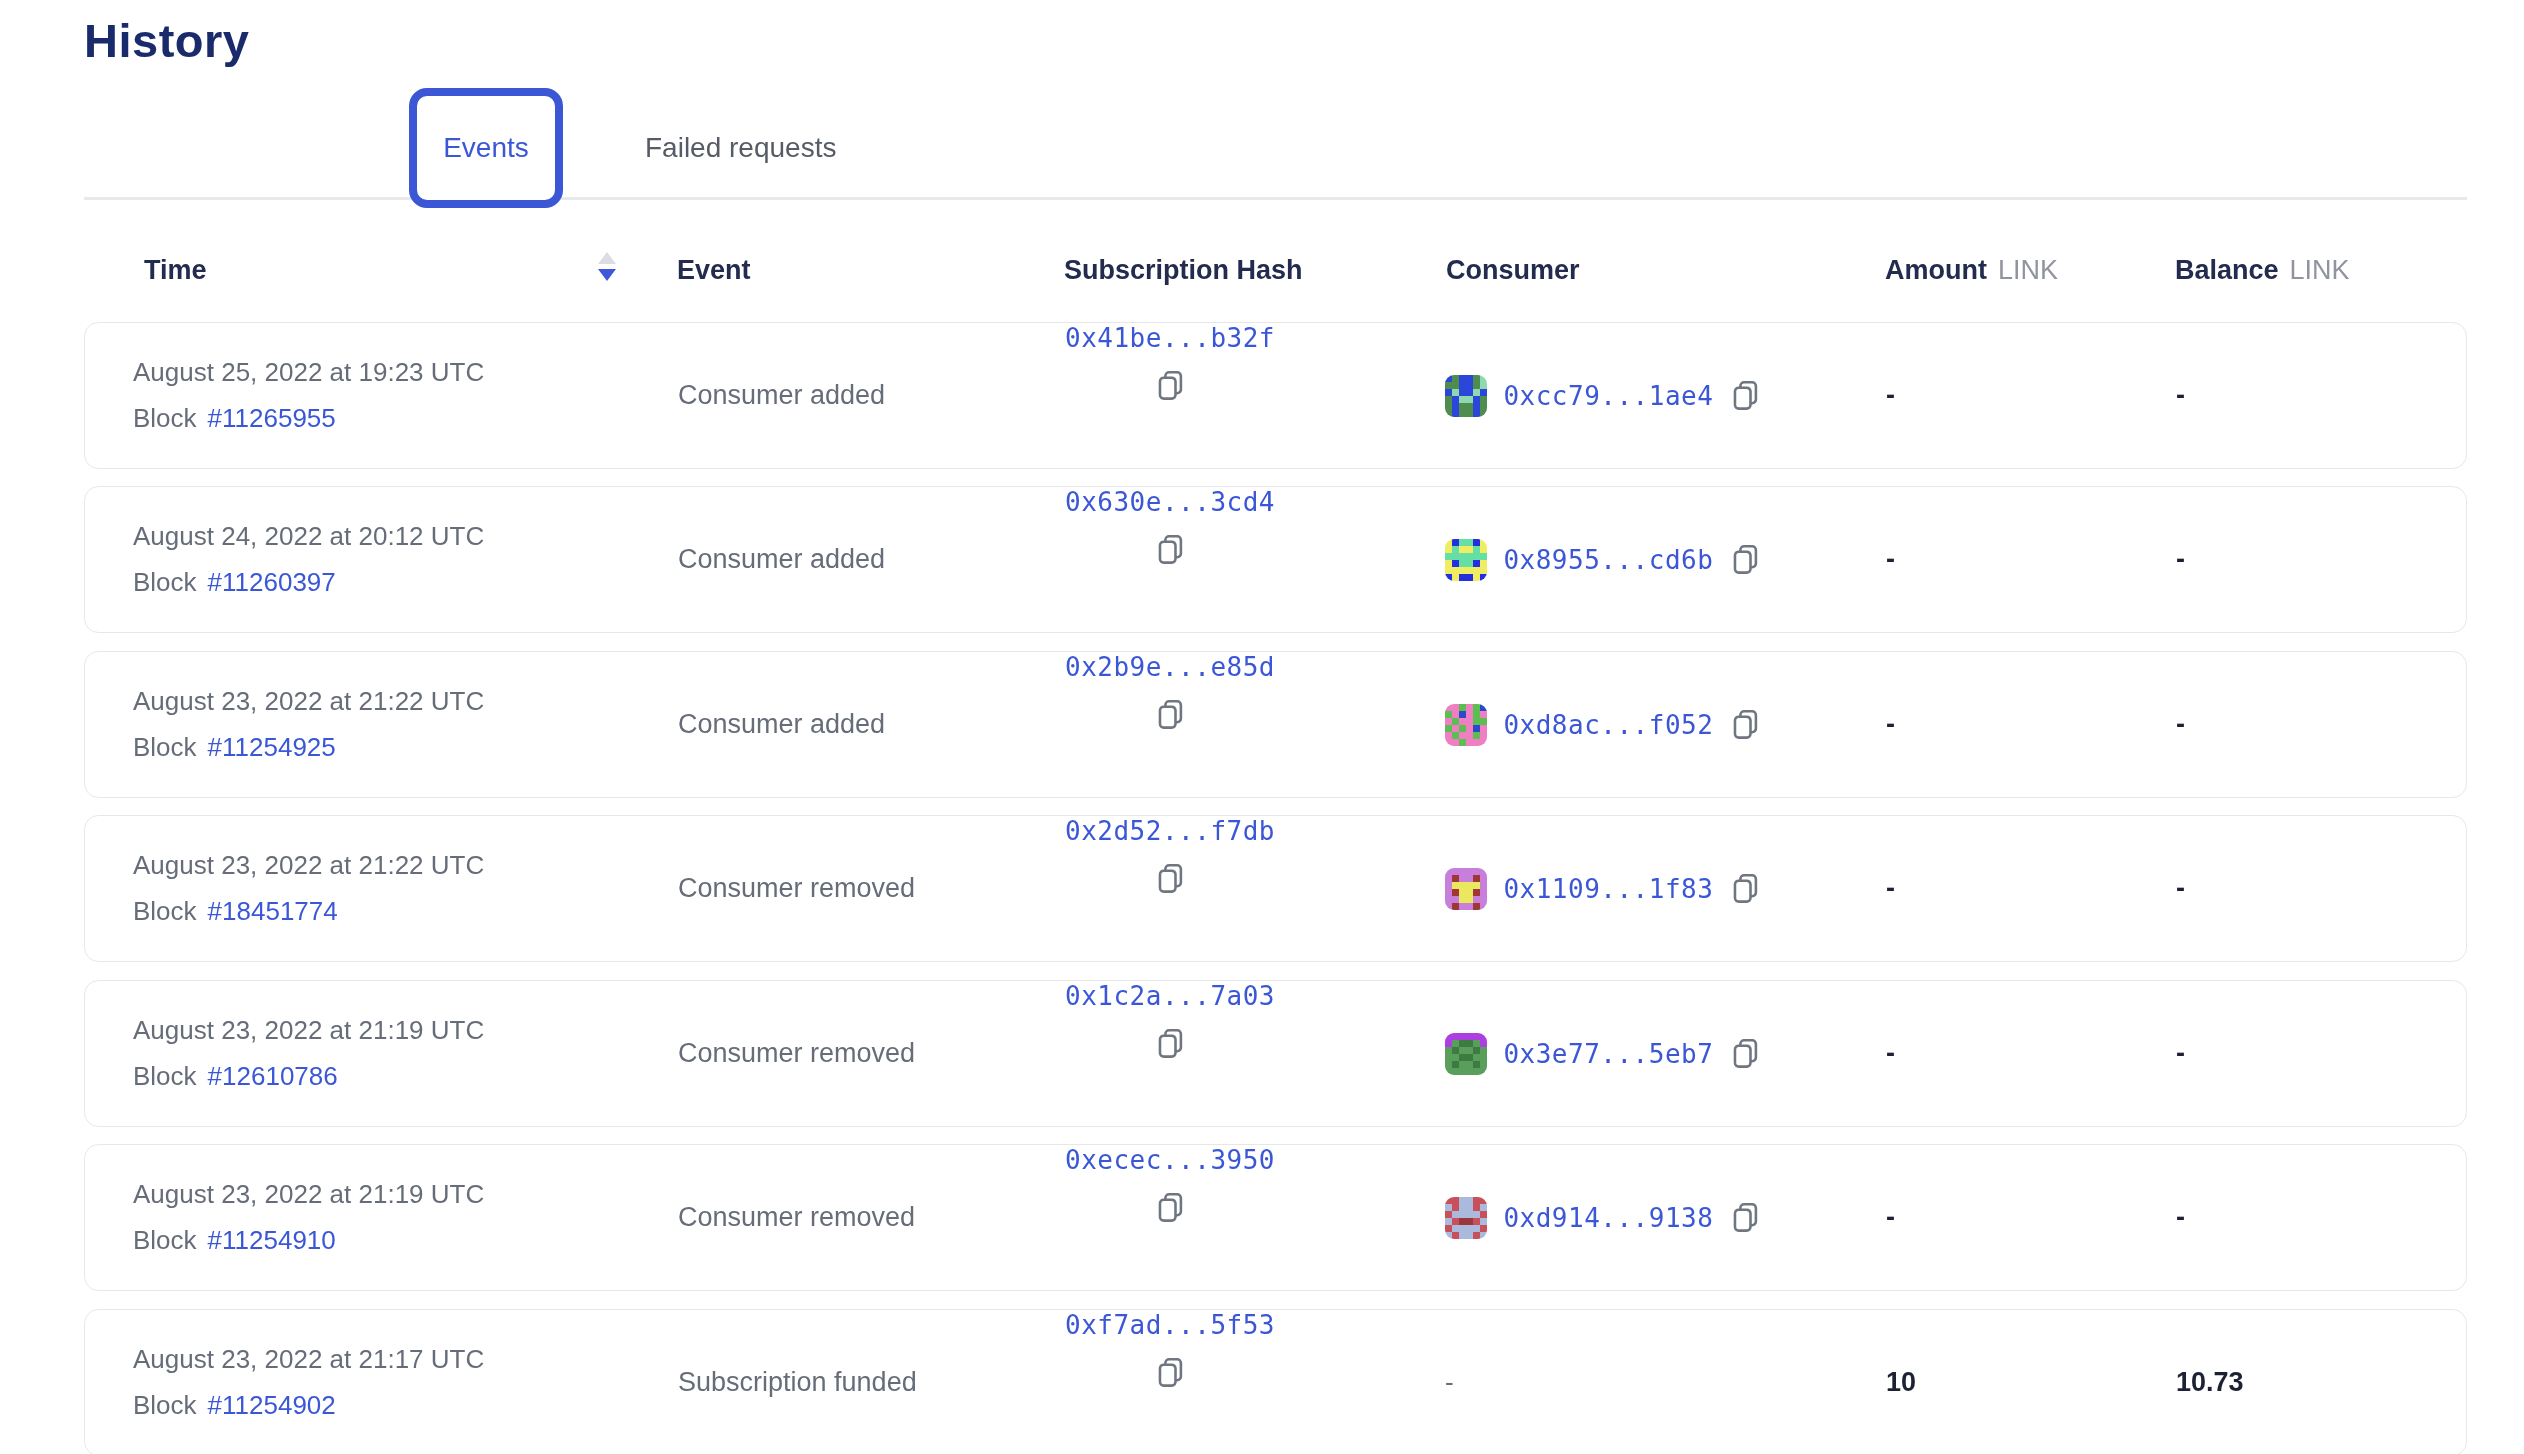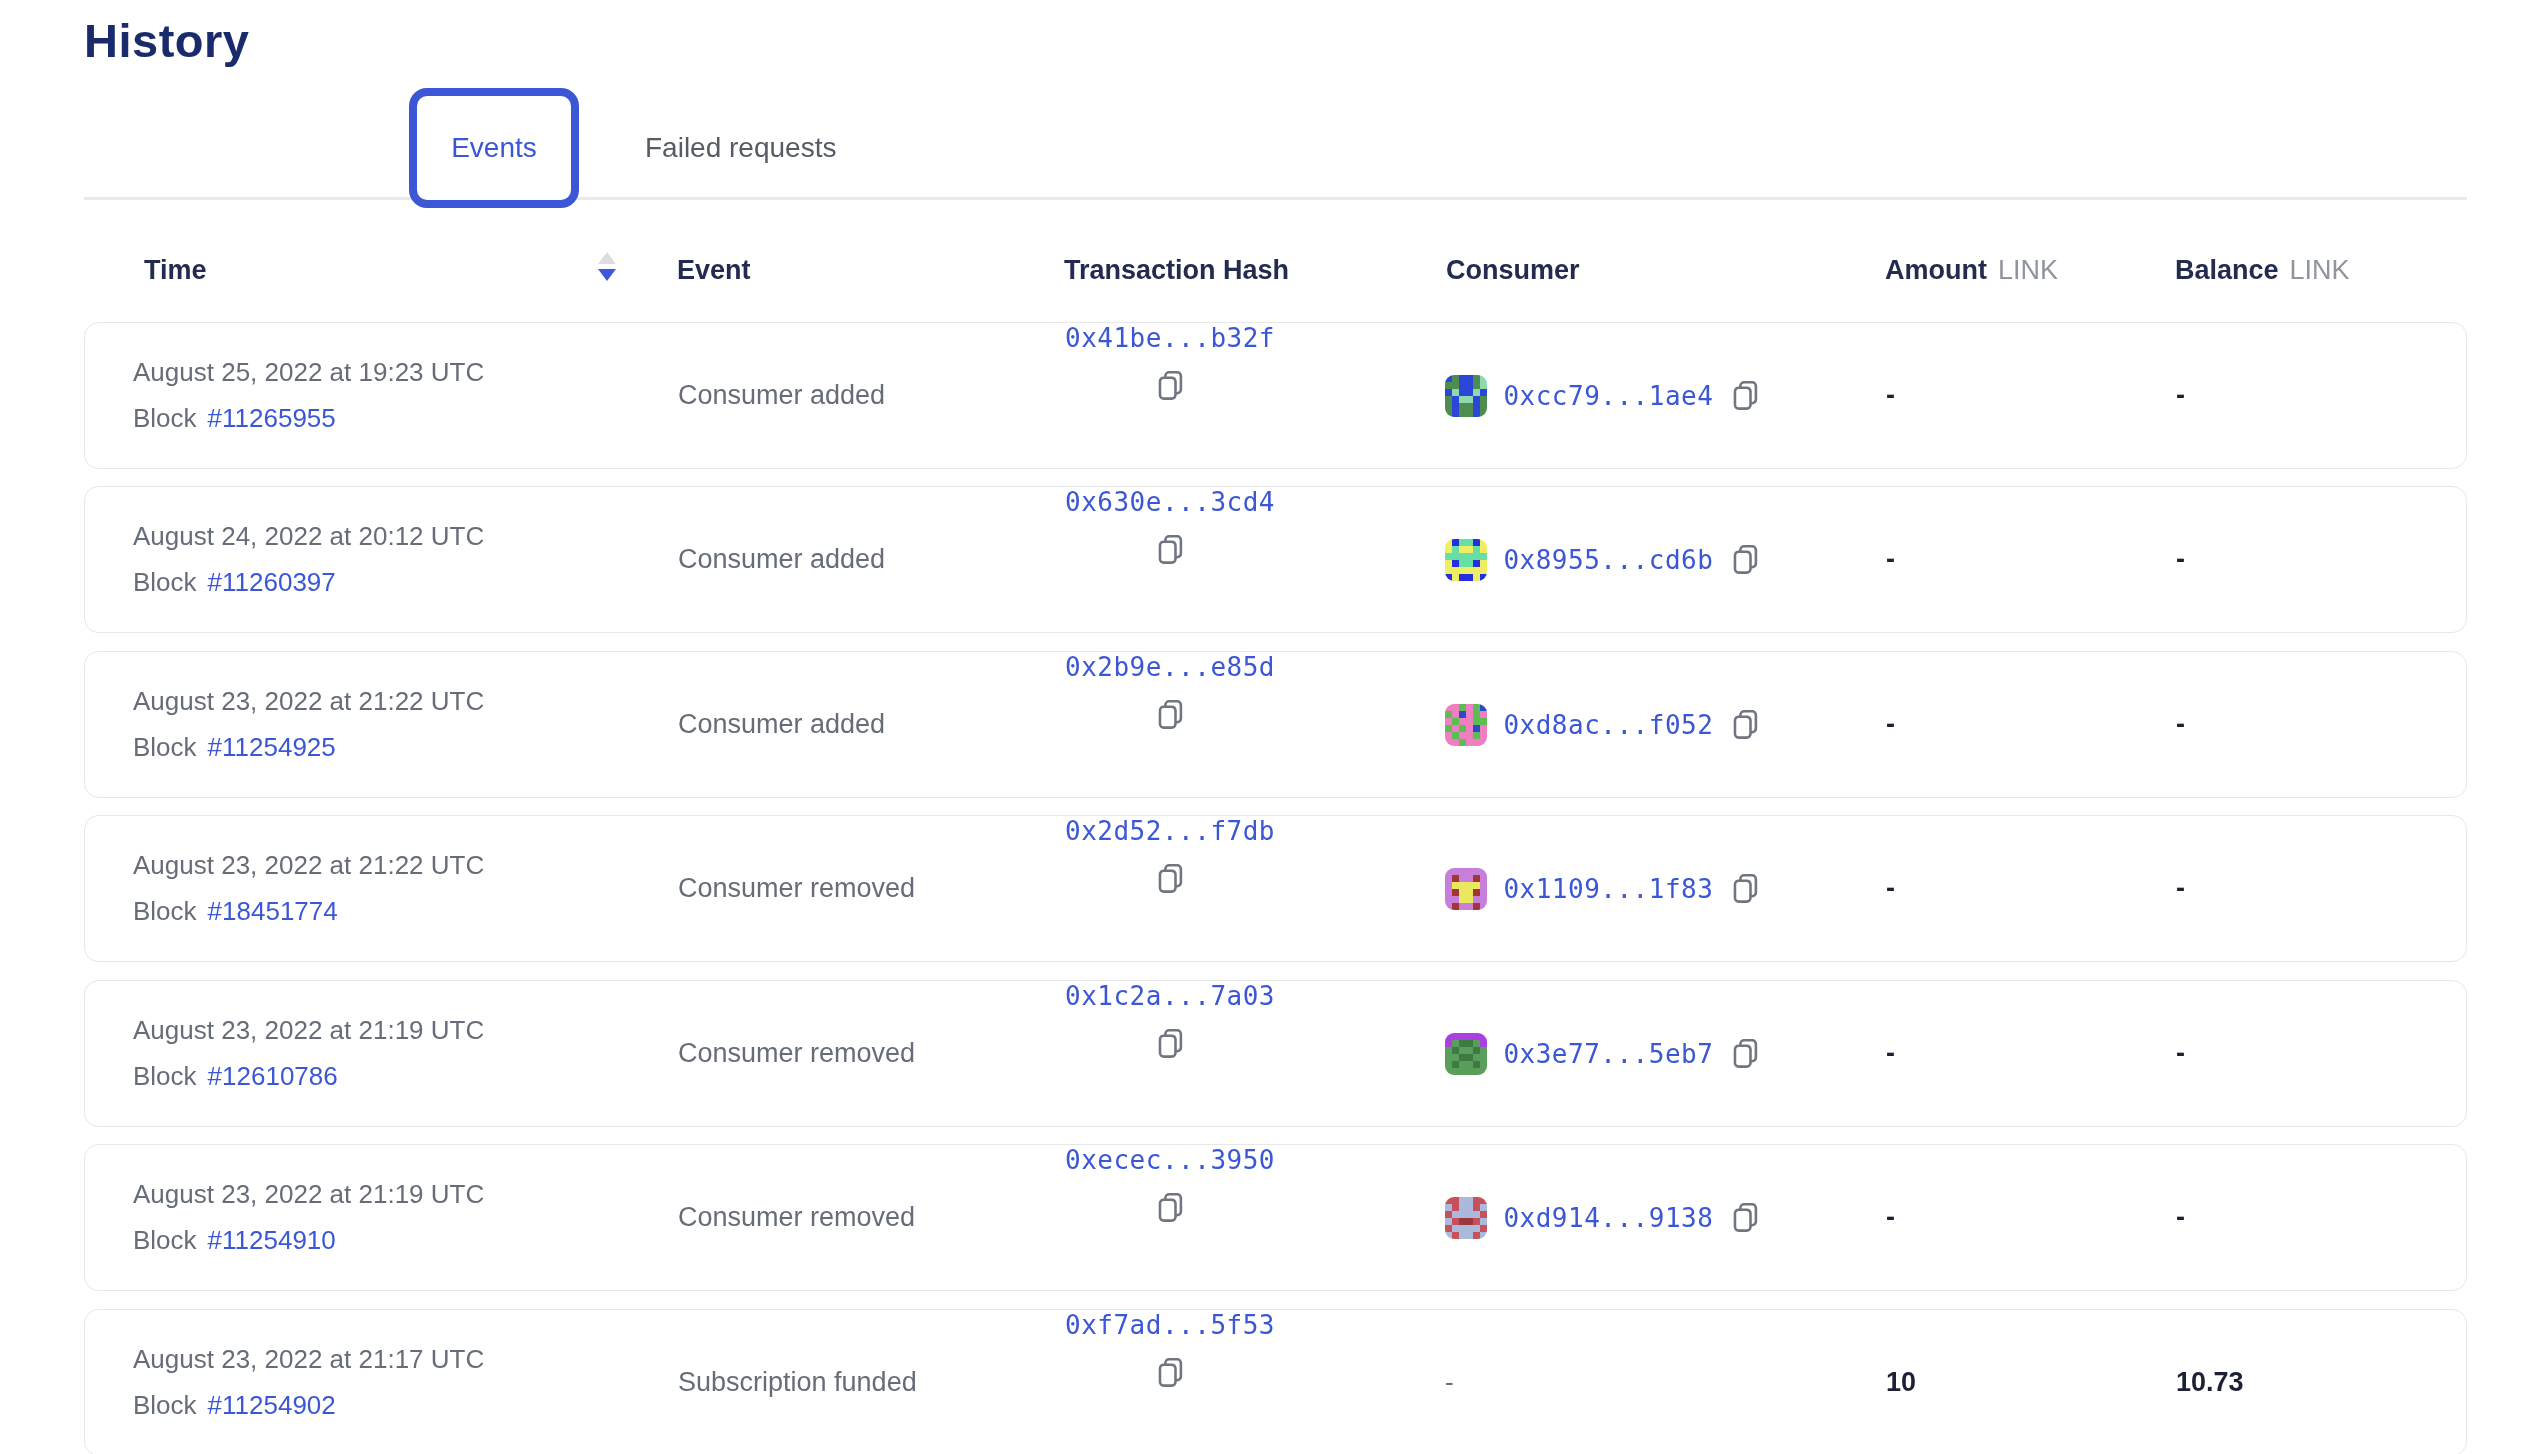--- a/index.html
+++ b/index.html
@@ -10,21 +10,21 @@
     --accent:#3B57D6; --heading:#1A2B6B; --ink:#232C4E; --value:#1C2133;
     --muted:#666D79; --border:#E5E7EA; --divider:#E8E9EC; --icon:#6F7680; --unit:#8F949E;
   }
   .title { position:absolute; left:84px; top:12.7px; font-size:47px; font-weight:700; color:var(--heading); letter-spacing:0.5px; }
 
   
   .tabs { position:absolute; left:84px; top:88px; right:58px; height:120px; }
   .tabs-divider { position:absolute; left:0; width:2383px; top:109px; height:2.7px; background:var(--divider); }
   .tab { position:absolute; top:0; height:120px; display:flex; align-items:center; font-size:28px; color:#565C66; cursor:pointer; white-space:nowrap; }
   .tab.t1 { left:45px; }
-  .tab.t2 { left:325px; width:170px; justify-content:center; color:var(--accent); font-weight:500;
+  .tab.t2 { left:325px; width:154px; justify-content:center; color:var(--accent); font-weight:500;
             border:8.2px solid var(--accent); border-radius:18px; background:#fff; z-index:2; }
   .tab.t3 { left:561px; }
 
   
   .thead { position:absolute; left:84px; top:245px; width:2383px; height:51px; }
   .th { position:absolute; top:0; height:51px; display:flex; align-items:center; font-size:27px; font-weight:700; color:var(--ink); white-space:nowrap; }
   .th .unit { font-weight:400; color:var(--unit); margin-left:11px; }
   .th-time { left:60px; } .th-event { left:593px; } .th-tx { left:980px; }
   .th-consumer { left:1362px; } .th-amount { left:1801px; } .th-balance { left:2091px; }
   .sort { position:absolute; left:514px; top:7.3px; display:flex; flex-direction:column; align-items:center; gap:4.5px; cursor:pointer; }
@@ -63,21 +63,21 @@
     <div class="tab t3">Failed requests</div>
   </div>
 
   <div class="thead">
     <div class="th th-time">Time</div>
     <div class="sort">
       <div class="tri-up"></div>
       <div class="tri-down"></div>
     </div>
     <div class="th th-event">Event</div>
-    <div class="th th-tx">Transaction Hash</div>
+    <div class="th th-tx">Subscription Hash</div>
     <div class="th th-consumer">Consumer</div>
     <div class="th th-amount">
       <span>Amount</span>
       <span class="unit">LINK</span>
     </div>
     <div class="th th-balance">
       <span>Balance</span>
       <span class="unit">LINK</span>
     </div>
   </div>

